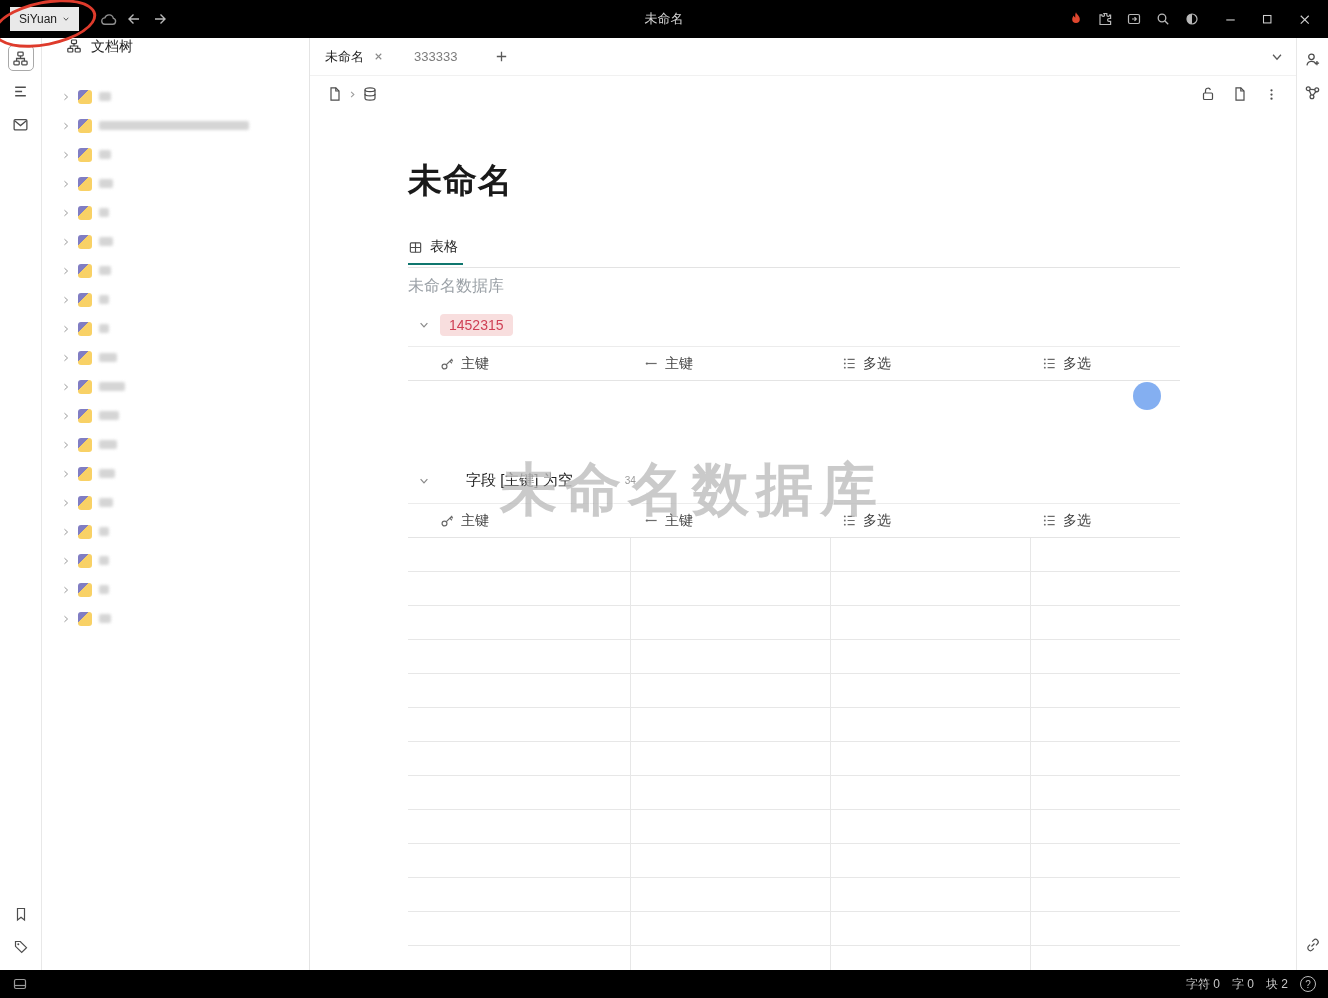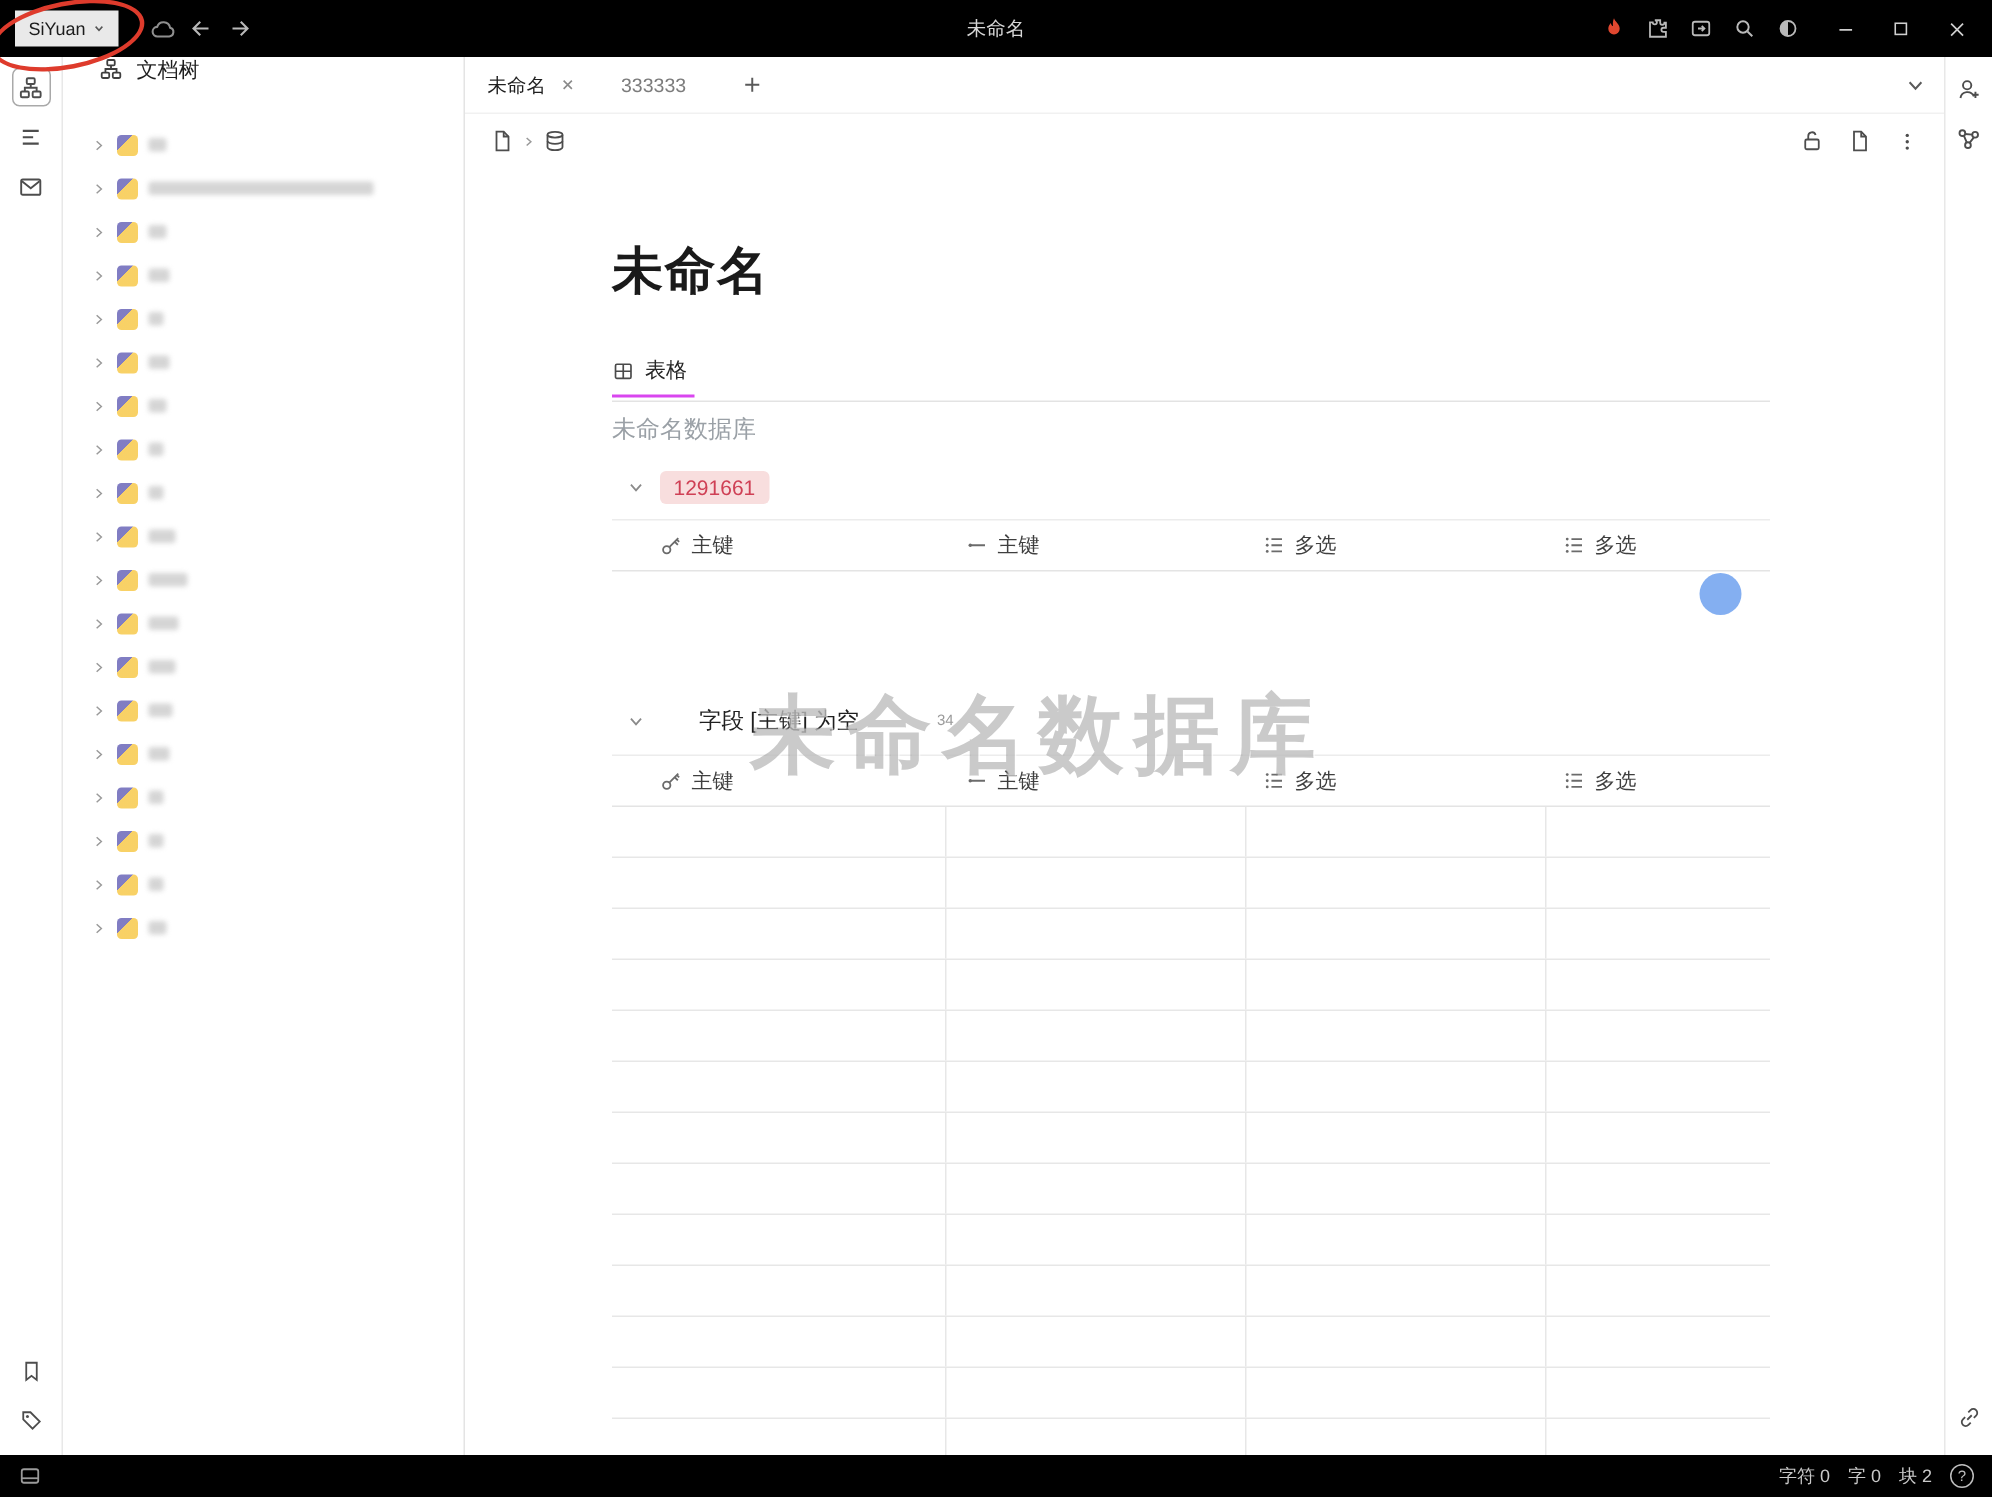--- a/index.html
+++ b/index.html
@@ -59,21 +59,21 @@
 
   
   #crumbbar{position:absolute;left:0;top:38px;width:986px;height:36px;display:flex;align-items:center;padding:0 17px;color:#5f6368;}
   #crumb-left{display:flex;align-items:center;gap:5px;}
   #crumb-right{margin-left:auto;display:flex;align-items:center;gap:16px;color:#5f6368;}
   #crumb-right .ic{cursor:pointer;}
 
   
   #doc-title{position:absolute;left:98px;top:120px;font-size:34px;font-weight:700;color:#1a1a1a;letter-spacing:1px;}
   #view-tabs{position:absolute;left:98px;top:200px;display:flex;}
-  .view-tab{display:flex;align-items:center;gap:7px;padding:0 5px 7px 0;border-bottom:2px solid #d946ef;font-size:14px;color:#262626;cursor:pointer;}
+  .view-tab{display:flex;align-items:center;gap:7px;padding:0 5px 7px 0;border-bottom:2px solid #0f766e;font-size:14px;color:#262626;cursor:pointer;}
   .view-tab .ic{color:#4a4a4a;}
   #content-divider{position:absolute;left:98px;top:229px;width:772px;height:1px;background:#e3e3e3;}
   #db-title{position:absolute;left:98px;top:238px;font-size:16px;color:#9aa0a6;}
 
   .group-header{position:absolute;left:108px;display:flex;align-items:center;gap:10px;}
   .group-chev{color:#8a8a8a;display:flex;cursor:pointer;}
   #group1-header{top:276px;}
   .tag-pill{background:#f8dede;color:#cf4055;font-size:14px;padding:3px 9px;border-radius:4px;cursor:pointer;}
   #group2-header{top:433px;gap:36px;}
   #group2-name{font-size:15px;color:#1f1f1f;cursor:pointer;}
@@ -511,21 +511,21 @@
   <div id="content-divider"></div>
 
   <div id="db-title">未命名数据库</div>
 
   <div class="group-header" id="group1-header">
     <span class="group-chev">
         <svg width="12" height="12" viewBox="0 0 16 16" fill="none" stroke="currentColor" stroke-width="1.6">
           <path d="M3.5 5.5 8 10.5l4.5-5"></path>
         </svg>
       </span>
-    <span class="tag-pill">1291661</span>
+    <span class="tag-pill">1452315</span>
   </div>
   <div class="db-columns" id="table1-header">
       <div class="db-col c1">
         <span class="col-icon">
           <svg width="15" height="15" viewBox="0 0 16 16" fill="none" stroke="currentColor" stroke-width="1.3">
             <circle cx="4.8" cy="11.2" r="2.6"></circle>
             <path d="M6.8 9.2 13 3M10.5 5.5l2.2 2.2M12 4l1.6 1.6"></path>
           </svg>
         </span>
         <span class="col-label">主键</span>

